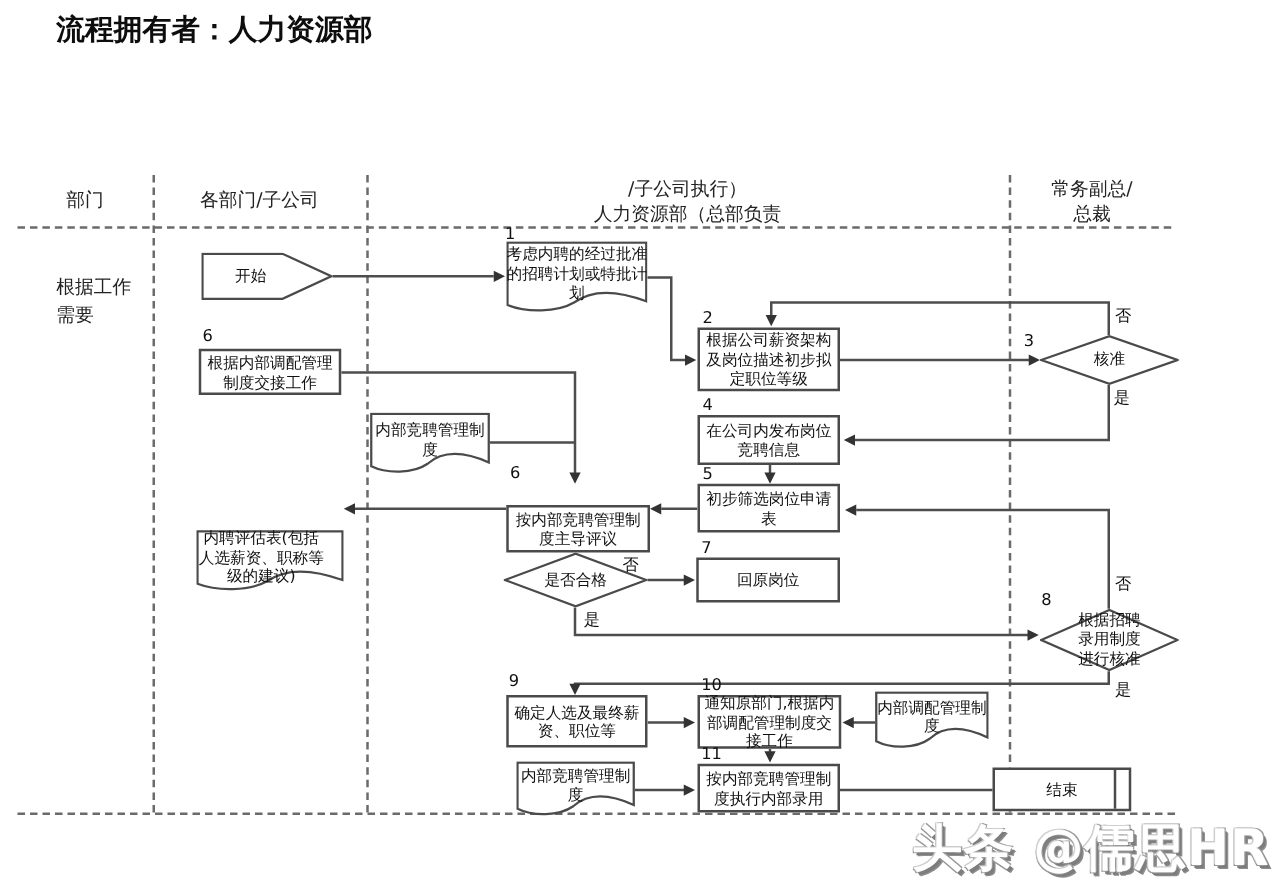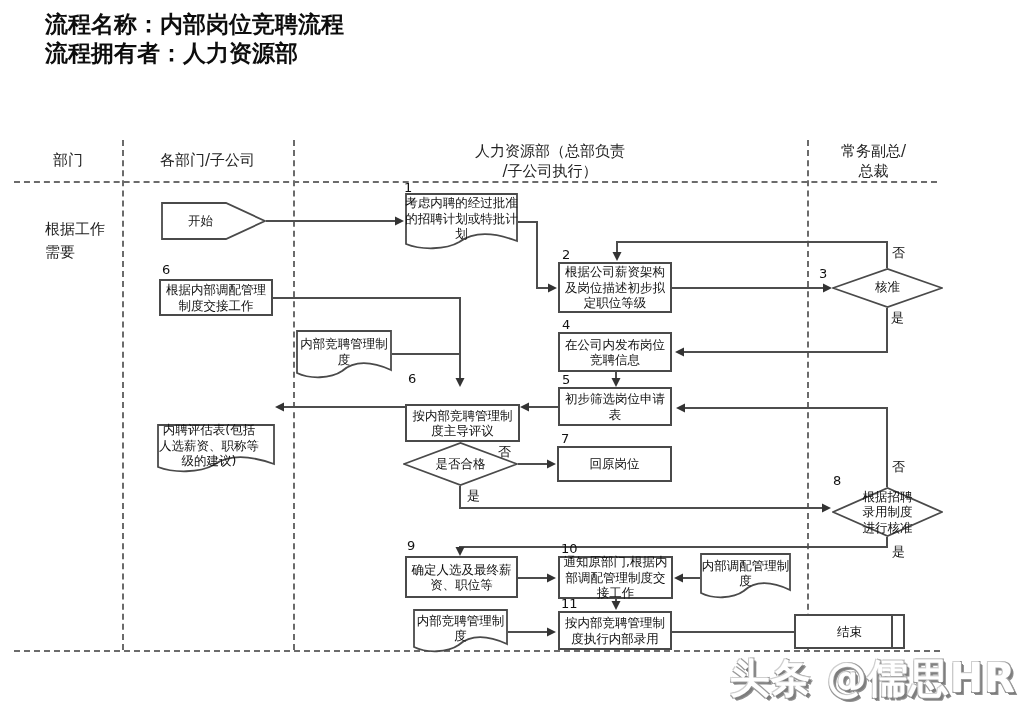--- a/index.html
+++ b/index.html
@@ -39,35 +39,34 @@
                 2px 2px 0 #7d7d7d,3px 3px 0 #8f8f8f;
     z-index:5;white-space:nowrap;
   }
 </style>
 </head>
 <body>
 
 <div id="stage">
 
   <div class="title">
-    <div>流程名称：内部岗位竞聘流程</div>
     <div>流程拥有者：人力资源部</div>
   </div>
 
   <div class="vdash" style="left:122px;top:140px;height:510px;"></div>
   <div class="vdash" style="left:293px;top:140px;height:510px;"></div>
   <div class="vdash" style="left:807px;top:140px;height:510px;"></div>
   <div class="hdash" style="left:14px;top:181px;width:923px;"></div>
   <div class="hdash" style="left:14px;top:650px;width:926px;"></div>
 
   <div class="lane-h" style="left:14px;top:150px;width:108px;">部门</div>
   <div class="lane-h" style="left:122px;top:150px;width:171px;">各部门/子公司</div>
   <div class="lane-h" style="left:293px;top:141px;width:514px;">
+    <div>/子公司执行）</div>
     <div>人力资源部（总部负责</div>
-    <div>/子公司执行）</div>
   </div>
   <div class="lane-h" style="left:807px;top:141px;width:133px;">
     <div>常务副总/</div>
     <div>总裁</div>
   </div>
   <div class="row-label" style="left:45px;top:218px;width:66px;">根据工作需要</div>
 
   <svg id="wires" width="1024" height="708" viewBox="0 0 1024 708">
     <g fill="none" stroke="#4d4d4d" stroke-width="2">
       <polyline points="266,221 395,221"></polyline>
@@ -197,21 +196,21 @@
   </div>
 
   <div class="node rect" style="left:557px;top:446px;width:115px;height:36px;">
     <span>回原岗位</span>
   </div>
 
   <div class="node" data-shape="diamond" style="left:832px;top:487px;width:111px;height:50px;">
       <svg width="111" height="50" viewBox="0 0 111 50" class="shape-bg">
         <path d="M1,25 L55.5,1 L110,25 L55.5,49 Z" fill="#ffffff" stroke="#4a4a4a" stroke-width="1.8"></path>
       </svg>
-    <span style="width:60px;">根据招聘录用制度进行核准</span>
+    <span style="width:60px;font-family:Liberation Serif, serif;">根据招聘录用制度进行核准</span>
   </div>
 
   <div class="node rect" style="left:405px;top:556px;width:113px;height:42px;">
     <span>确定人选及最终薪资、职位等</span>
   </div>
 
   <div class="node rect" style="left:558px;top:556px;width:115px;height:43px;">
     <span>通知原部门,根据内部调配管理制度交接工作</span>
   </div>
 

